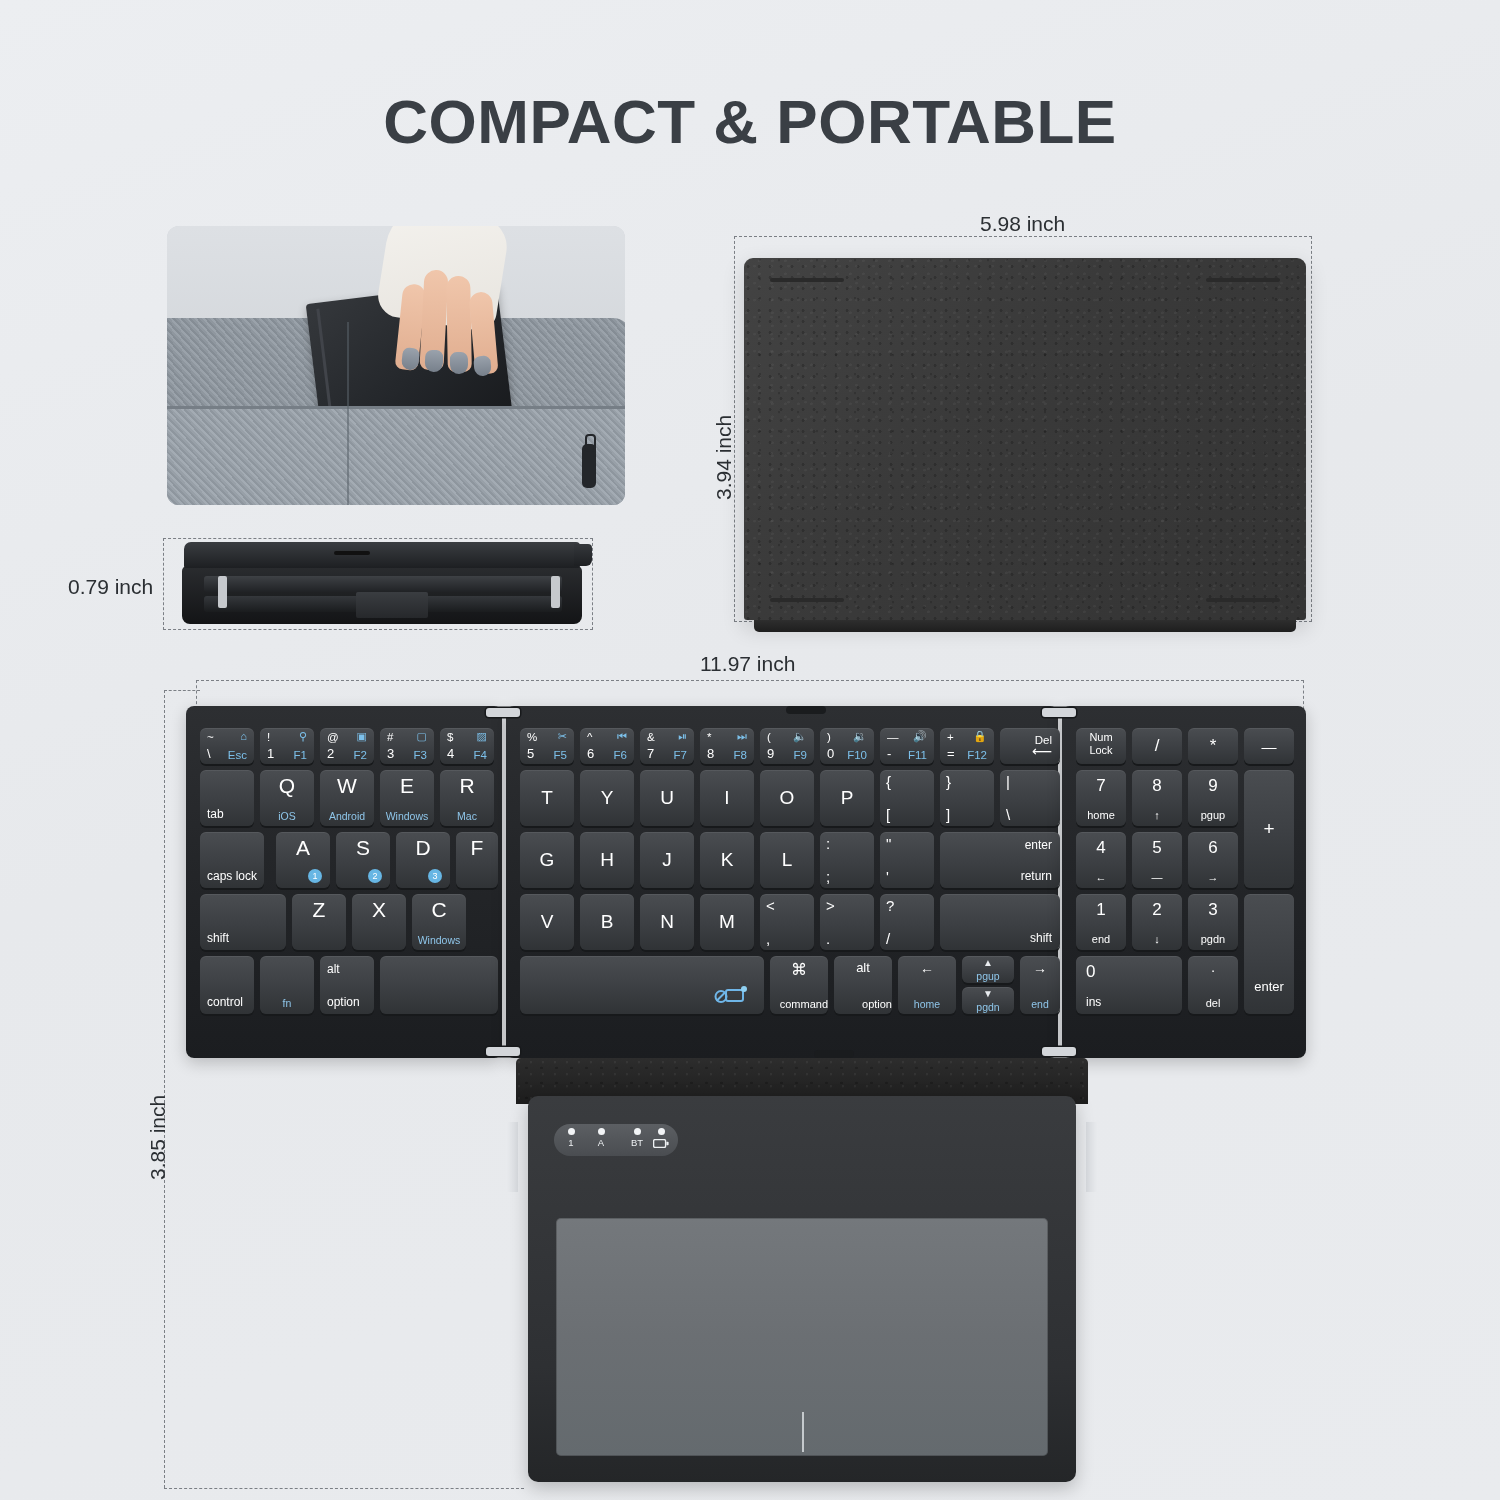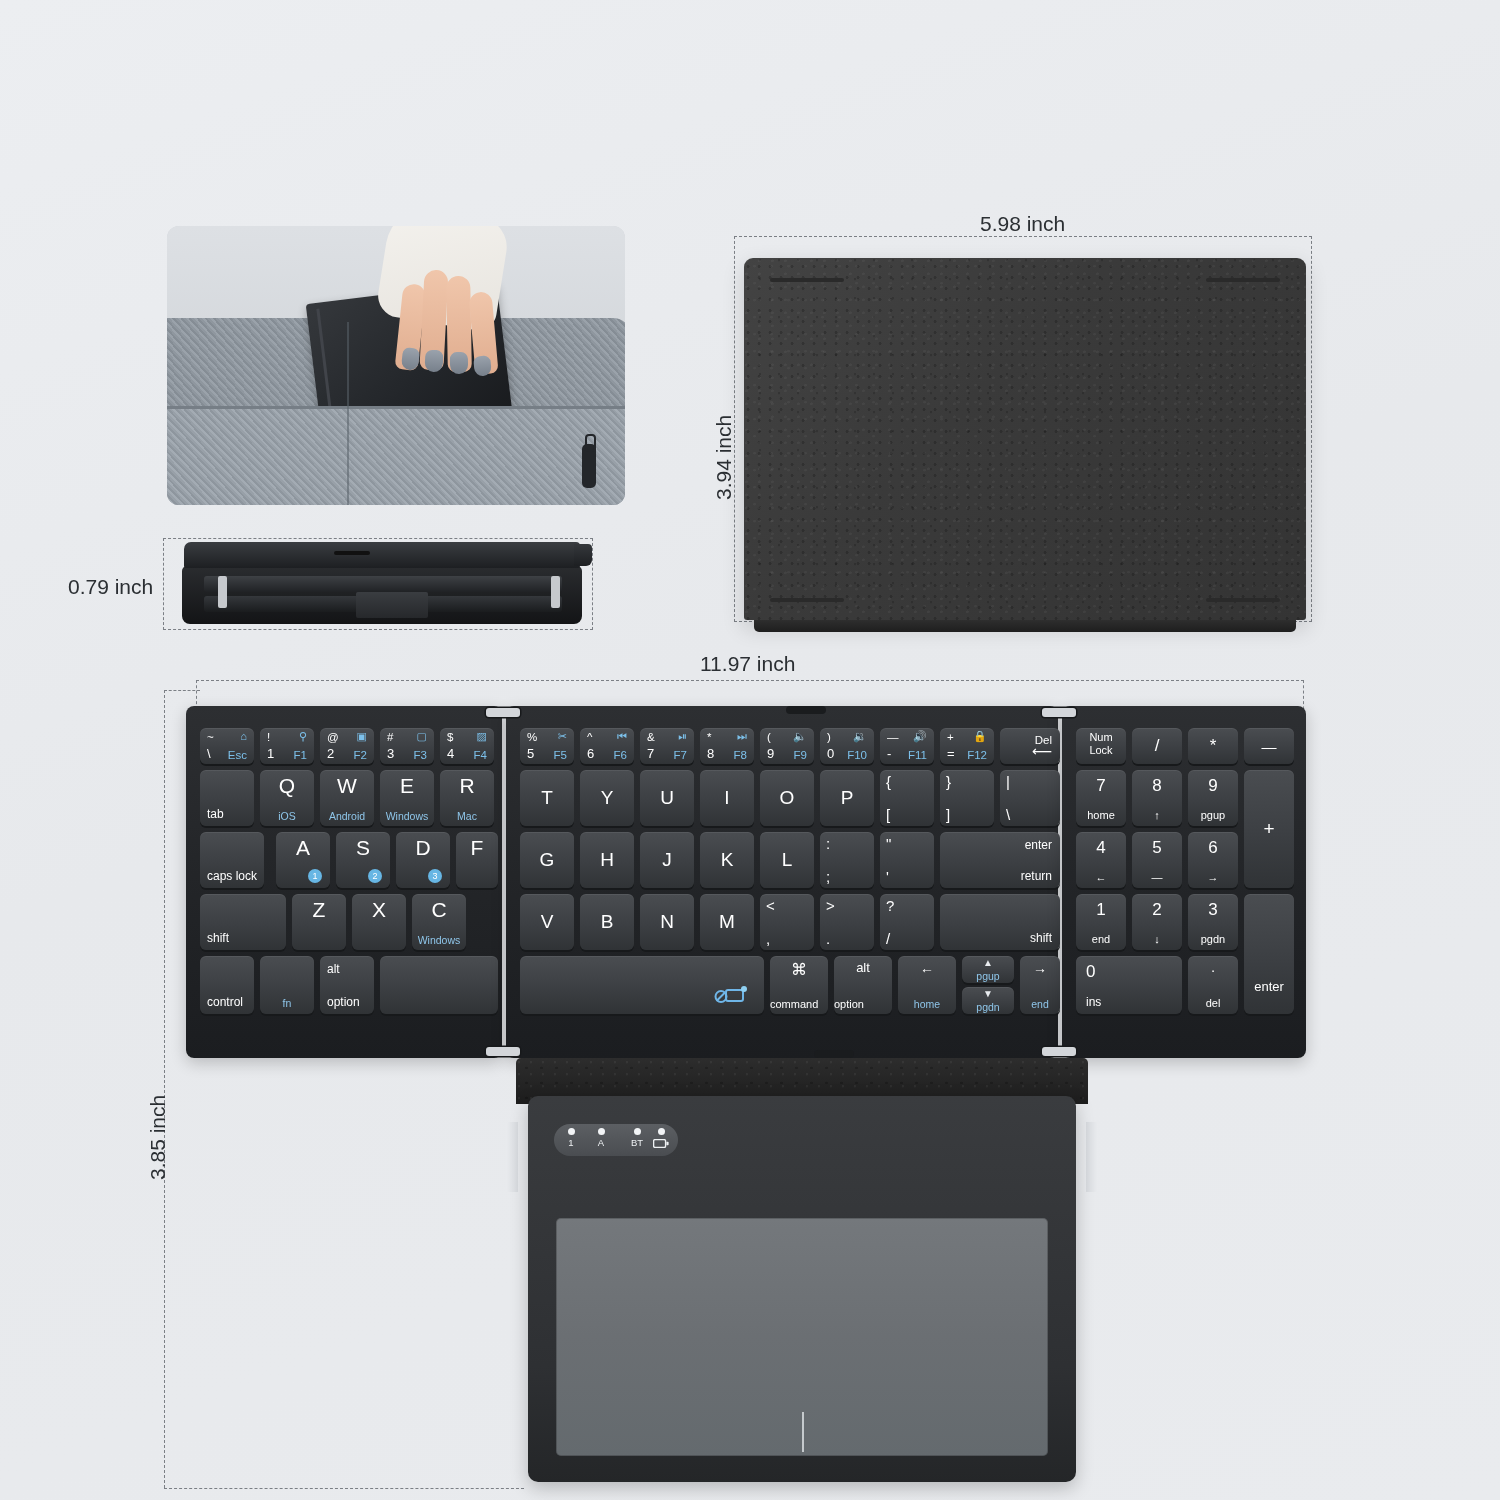--- a/index.html
+++ b/index.html
@@ -134,21 +134,21 @@
     border-radius: 6px;
     box-shadow: 0 2px 0 #17191b, inset 0 1px 0 rgba(255,255,255,.07);
     color:#ffffff;
     font-family: "Liberation Sans", sans-serif;
     overflow:hidden;
   }
   .key .big { position:absolute; left:0; right:0; top:50%; transform:translateY(-50%);
     text-align:center; font-size:19px; font-weight:400; }
   .key .tl { position:absolute; left:6px; top:3px; font-size:12px; }
   .key .bl { position:absolute; left:6px; bottom:3px; font-size:12px; }
-  .key .ctr-b { position:absolute; left:0; right:0; bottom:4px; text-align:left; font-size:11px; }
+  .key .ctr-b { position:absolute; left:0; right:0; bottom:4px; text-align:right; font-size:11px; }
   .key .ctr-t { position:absolute; left:0; right:0; top:4px; text-align:center; font-size:14px; }
   .key .lbl { position:absolute; left:7px; bottom:5px; font-size:12px; }
   .key .lbl-r { position:absolute; right:8px; bottom:5px; font-size:12px; }
   .key .lbl-r2 { position:absolute; right:8px; top:6px; font-size:12px; }
   .key .sub { position:absolute; left:0; right:0; bottom:4px; text-align:center; font-size:10.5px; color:#8fc6ea; }
   .key .numtop { position:absolute; left:0; right:0; top:6px; text-align:center; font-size:17px; }
   .key .numbot { position:absolute; left:0; right:0; bottom:5px; text-align:center; font-size:11px; }
   .key.fn-row { height:36px; }
   .key .fnL { position:absolute; left:7px; top:2px; font-size:11.5px; line-height:14px; }
   .key .fnL2{ position:absolute; left:7px; bottom:3px; font-size:13px; }
@@ -195,20 +195,21 @@
   .tp-earL { position:absolute; left:-10px; top:64px; width:12px; height:70px;
     background: linear-gradient(90deg,#e9ebee,#d8dbdf); border-radius:3px 0 0 3px; }
   .tp-earR { position:absolute; right:-10px; top:64px; width:12px; height:70px;
     background: linear-gradient(90deg,#d8dbdf,#e9ebee); border-radius:0 3px 3px 0; }
 </style>
 </head>
 <body>
 
 <div class="stage">
 
+  <div class="title">COMPACT &amp; PORTABLE</div>
 
   <div class="photo">
     <div class="ph-bgwall"></div>
     <div class="ph-bagback"></div>
     <div class="ph-kb"></div>
     <div class="ph-bagfront"></div>
     <div class="ph-bagseam"></div>
     <div class="ph-zip"></div>
     <div class="ph-sleeve"></div>
     <div class="ph-hand">

